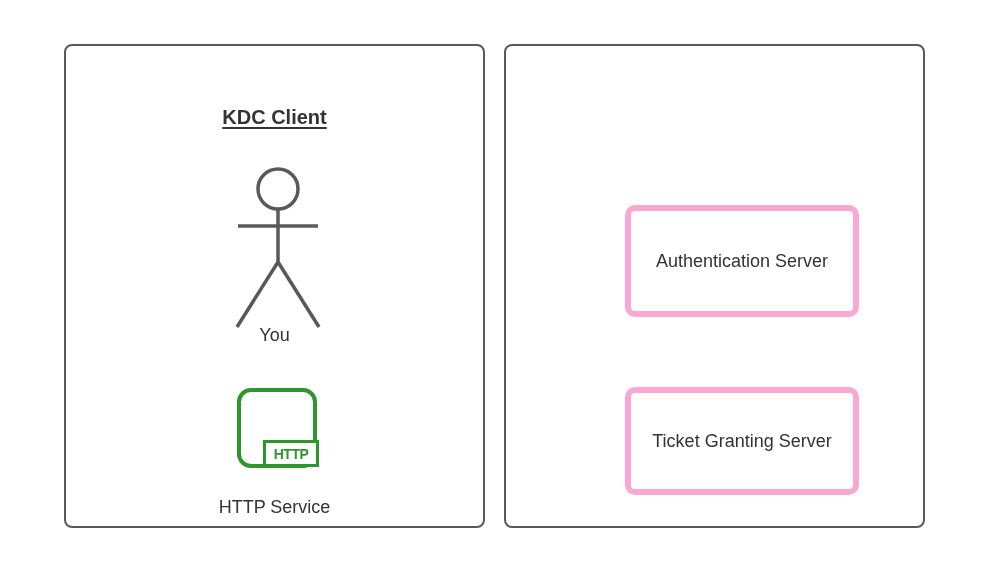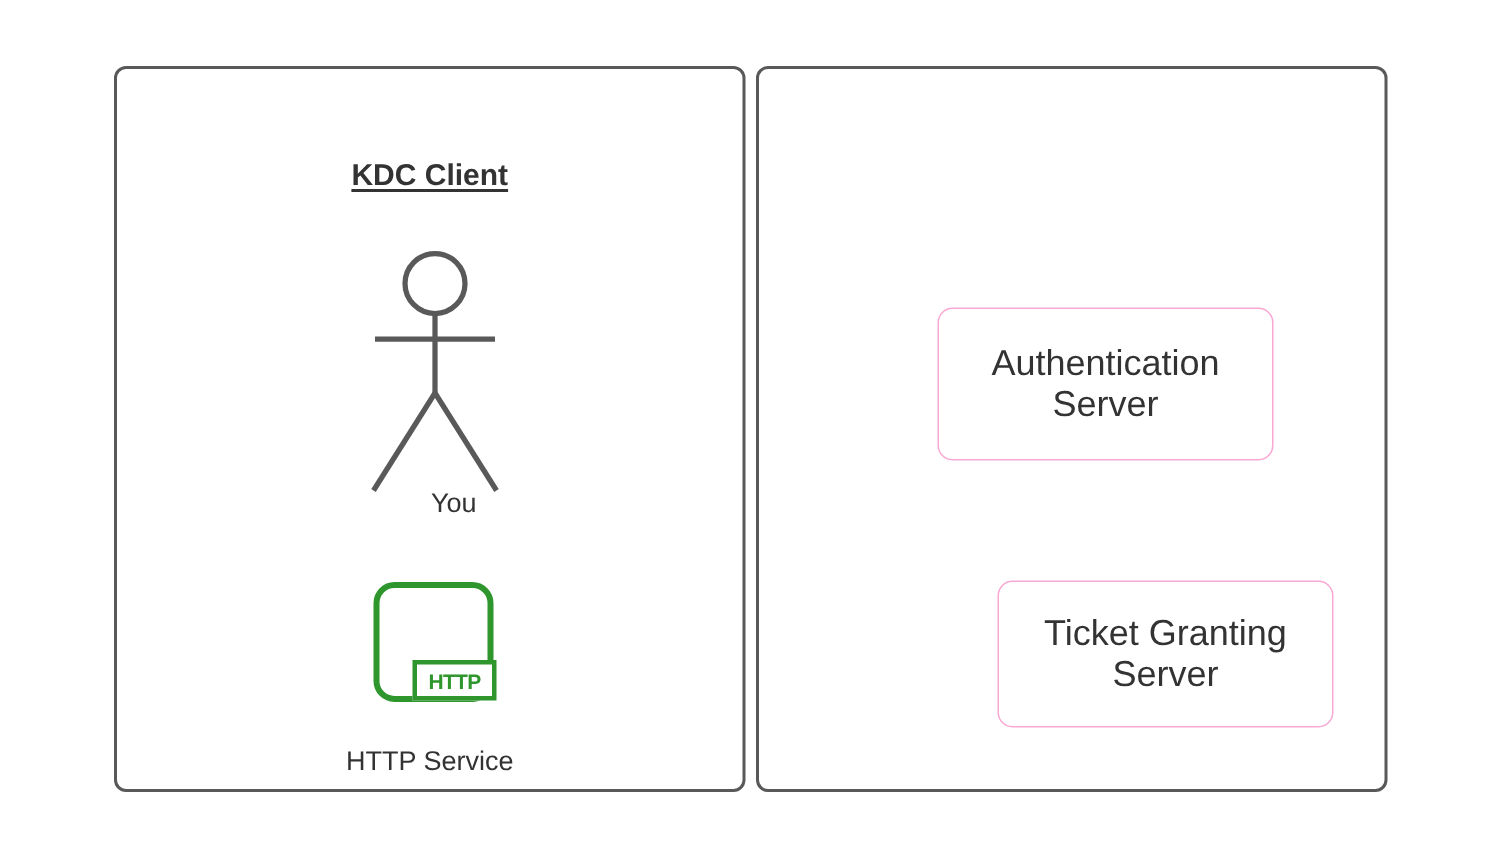--- a/index.html
+++ b/index.html
@@ -17,21 +17,21 @@
   }
   .panel {
     position: absolute;
     top: 44px;
     width: 417px;
     height: 480px;
     border: 2px solid #595959;
     border-radius: 8px;
     background: #ffffff;
   }
-  .panel.left  { left: 64px; margin-left: 12px; }
+  .panel.left  { left: 64px; }
   .panel.right { left: 504px; }
 
   .panel-title {
     position: absolute;
     left: 0;
     width: 100%;
     text-align: center;
     font-size: 20px;
     font-weight: bold;
     color: #333333;
@@ -50,21 +50,21 @@
   .actor-svg {
     position: absolute;
     left: 162px;
     top: 116px;
     width: 100px;
     height: 170px;
   }
   .actor-label {
     position: absolute;
     top: 279px;
-    left: 16px;
+    left: 0;
     width: 100%;
     text-align: center;
     font-size: 18px;
     color: #333333;
   }
 
   .http-icon {
     position: absolute;
     left: 171px;
     top: 342px;
@@ -105,35 +105,35 @@
     width: 100%;
     text-align: center;
     font-size: 18px;
     color: #333333;
   }
 
   .node-box {
     position: absolute;
     left: 119px;
     width: 186px;
-    border: 1px solid #f9a8d4;
+    border: 6px solid #f9a8d4;
     border-radius: 10px;
     background: #ffffff;
     display: flex;
     align-items: center;
     justify-content: center;
     text-align: center;
-    font-size: 24px;
+    font-size: 18px;
     line-height: 27px;
     color: #333333;
     padding: 0 18px;
     box-sizing: content-box;
   }
   .node-box.auth { top: 159px; height: 100px; }
-  .node-box.tgs  { top: 341px; height: 96px; margin-left: 40px; }
+  .node-box.tgs  { top: 341px; height: 96px; }
 </style>
 </head>
 <body>
 
 <div class="canvas">
 
   <div class="panel left">
     <div class="panel-title">KDC Client</div>
 
     <svg class="actor-svg" viewBox="0 0 100 170" fill="none" stroke="#595959" stroke-width="3.5" xmlns="http://www.w3.org/2000/svg">

